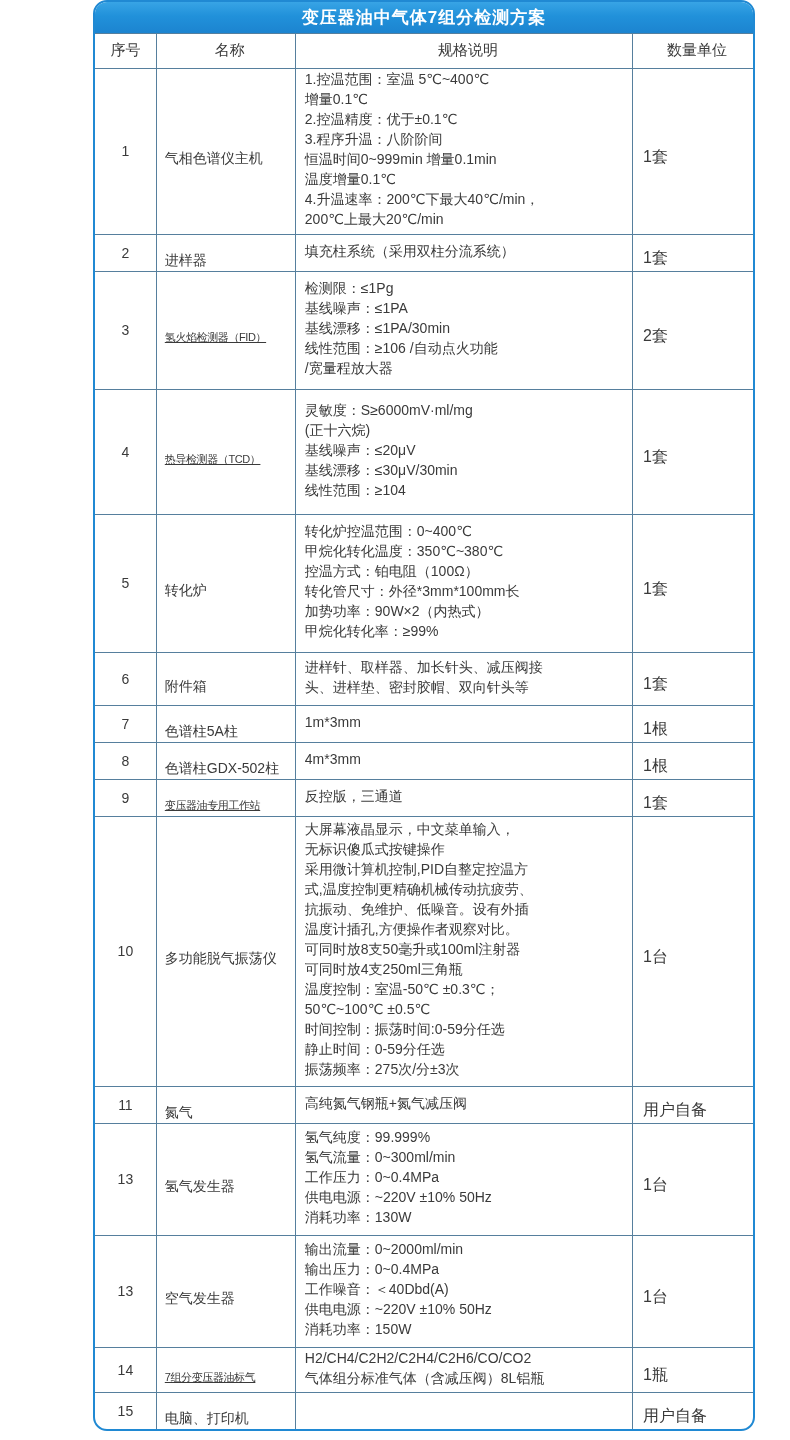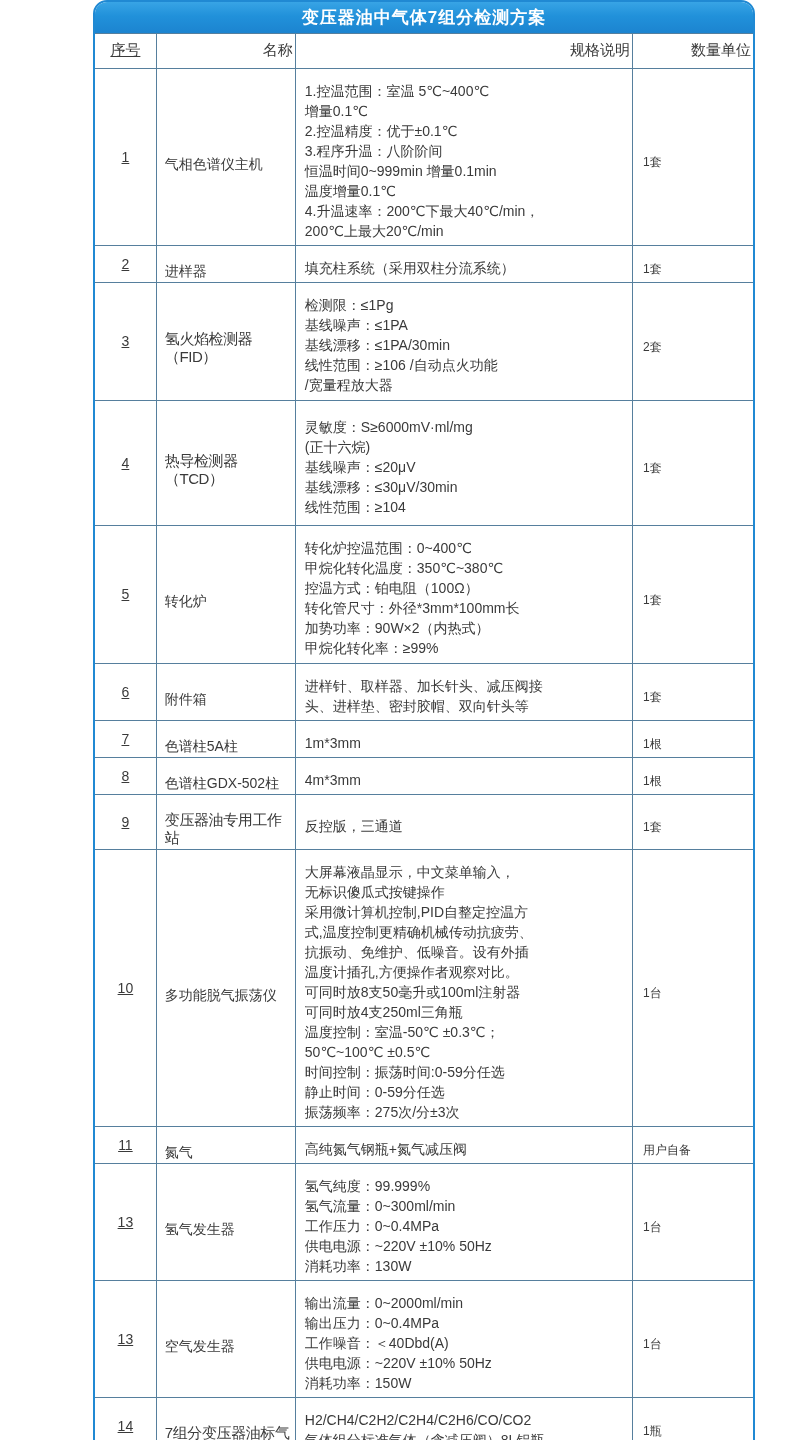--- a/index.html
+++ b/index.html
@@ -24,32 +24,32 @@
     border-collapse:collapse;table-layout:fixed;width:100%;
   }
   table.spec col.c1{width:56px;}
   table.spec col.c2{width:127px;}
   table.spec col.c3{width:308px;}
   table.spec col.c4{width:110px;}
   td,th{
     border:1.5px solid #567f9d;
     vertical-align:middle;color:#3a3a3a;box-sizing:border-box;
   }
-  td:first-child,th:first-child{border-left:none;text-decoration:underline;}
+  td:first-child,th:first-child{border-left:none;}
   td:last-child,th:last-child{border-right:none;}
   thead th{border-top:none;}
   tbody tr:last-child td{border-bottom:none;}
   thead tr{height:34px;}
-  th{font-weight:normal;font-size:15px;text-align:right;padding:0 2px 0 10px;}
+  th{font-weight:normal;font-size:15px;text-align:center;padding:0 2px 0 10px;}
   th.no{text-align:center;padding:0;}
   td.no{text-align:center;font-size:14px;}
   td.nm{font-size:14px;line-height:18px;padding:16px 3px 2px 8px;}
-  td.nm.tight{font-size:15px;letter-spacing:-0.4px;}
-  td.sp{font-size:14px;line-height:20px;padding:12px 4px 4px 9px;white-space:pre-line;}
-  td.qt{font-size:12px;padding:12px 2px 0 10px;}
+  td.nm.tight{font-size:11px;letter-spacing:-0.4px;text-decoration:underline;}
+  td.sp{font-size:14px;line-height:20px;padding:0 4px 4px 9px;white-space:pre-line;}
+  td.qt{font-size:16px;padding:12px 2px 0 10px;}
   tr.r1{height:166px;} tr.r2{height:31px;}  tr.r3{height:118px;}
   tr.r4{height:125px;} tr.r5{height:138px;} tr.r6{height:53px;}
   tr.r7{height:32px;}  tr.r8{height:33px;}  tr.r9{height:32px;}
   tr.r10{height:270px;} tr.r11{height:30px;} tr.r12{height:112px;}
   tr.r13{height:112px;} tr.r14{height:43px;} tr.r15{height:36px;}
 </style>
 </head>
 <body>
 
 <div class="sheet">

